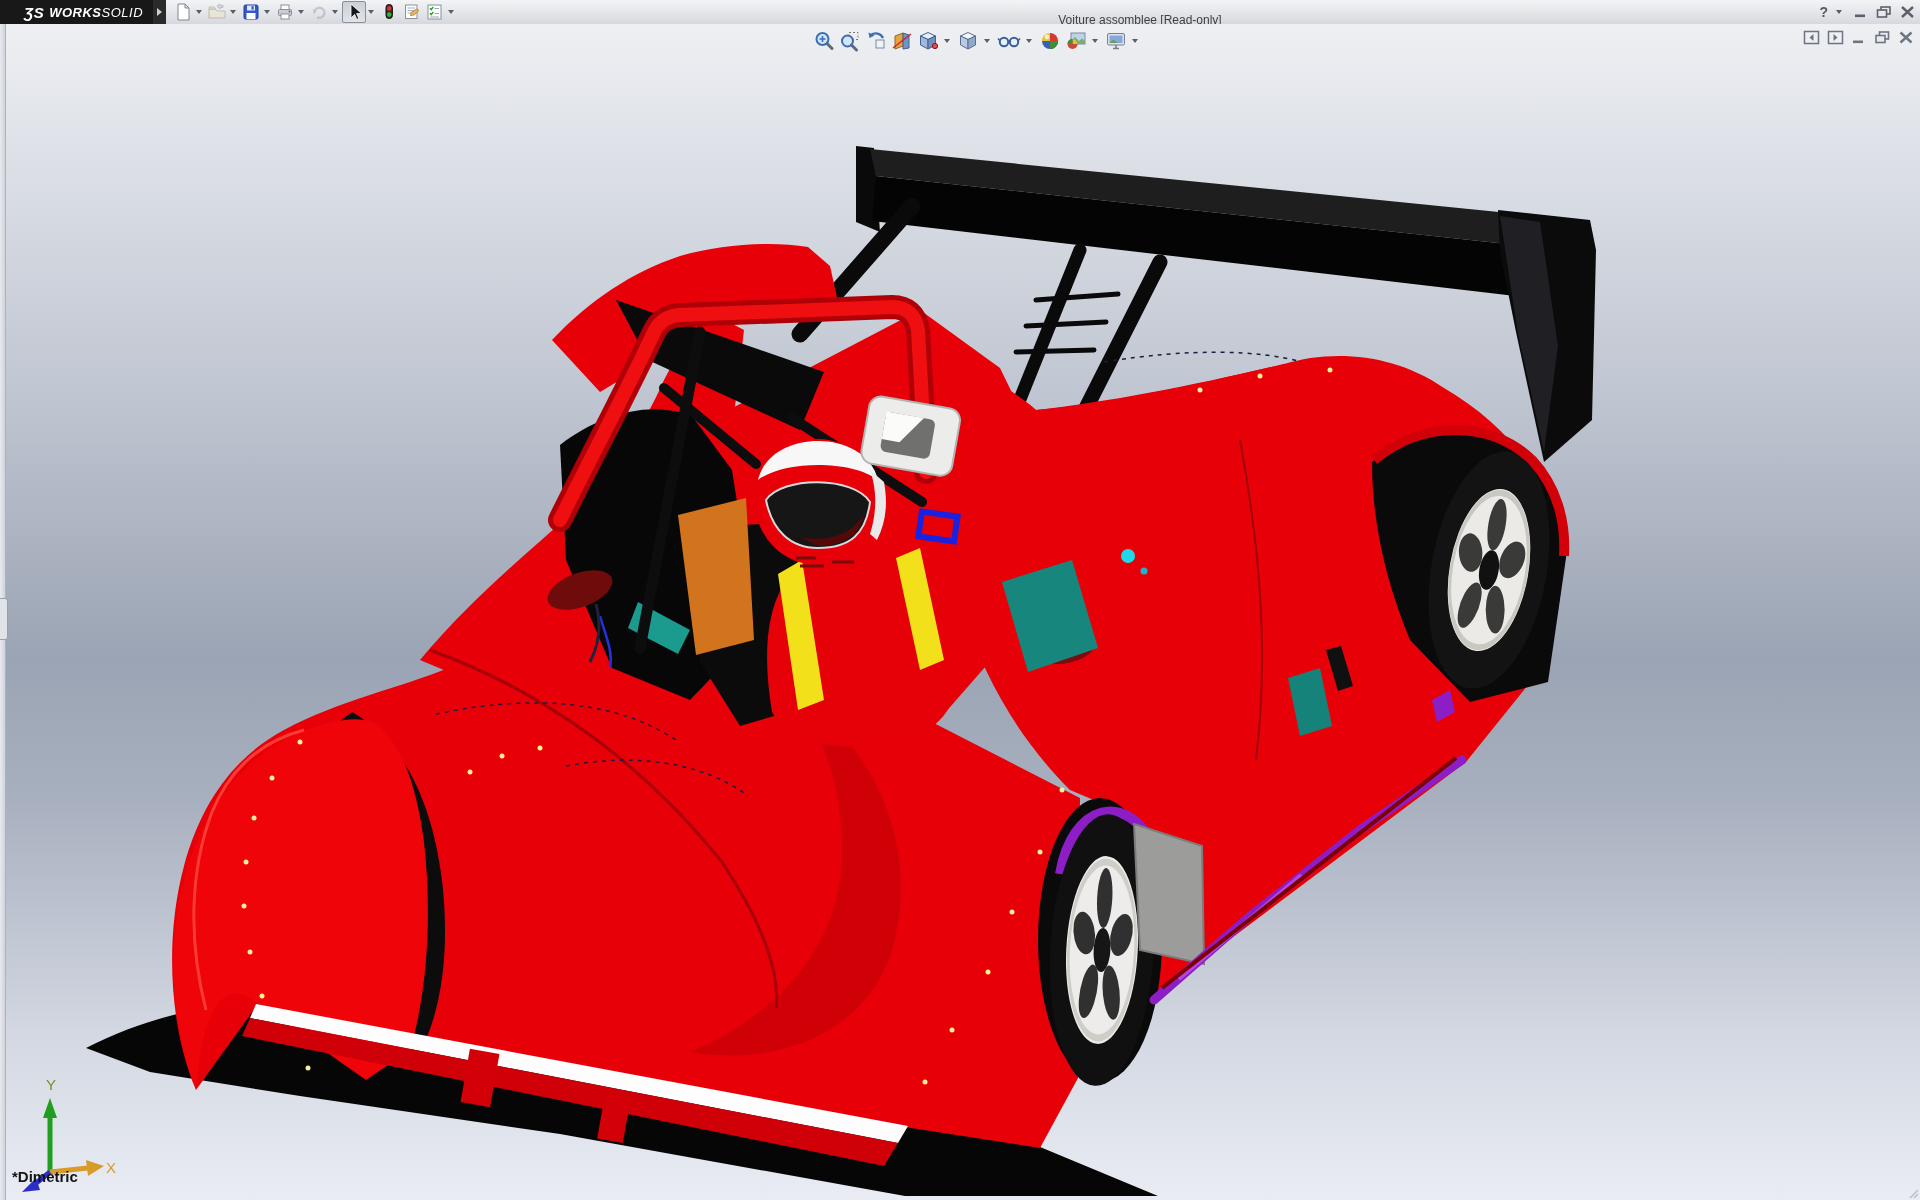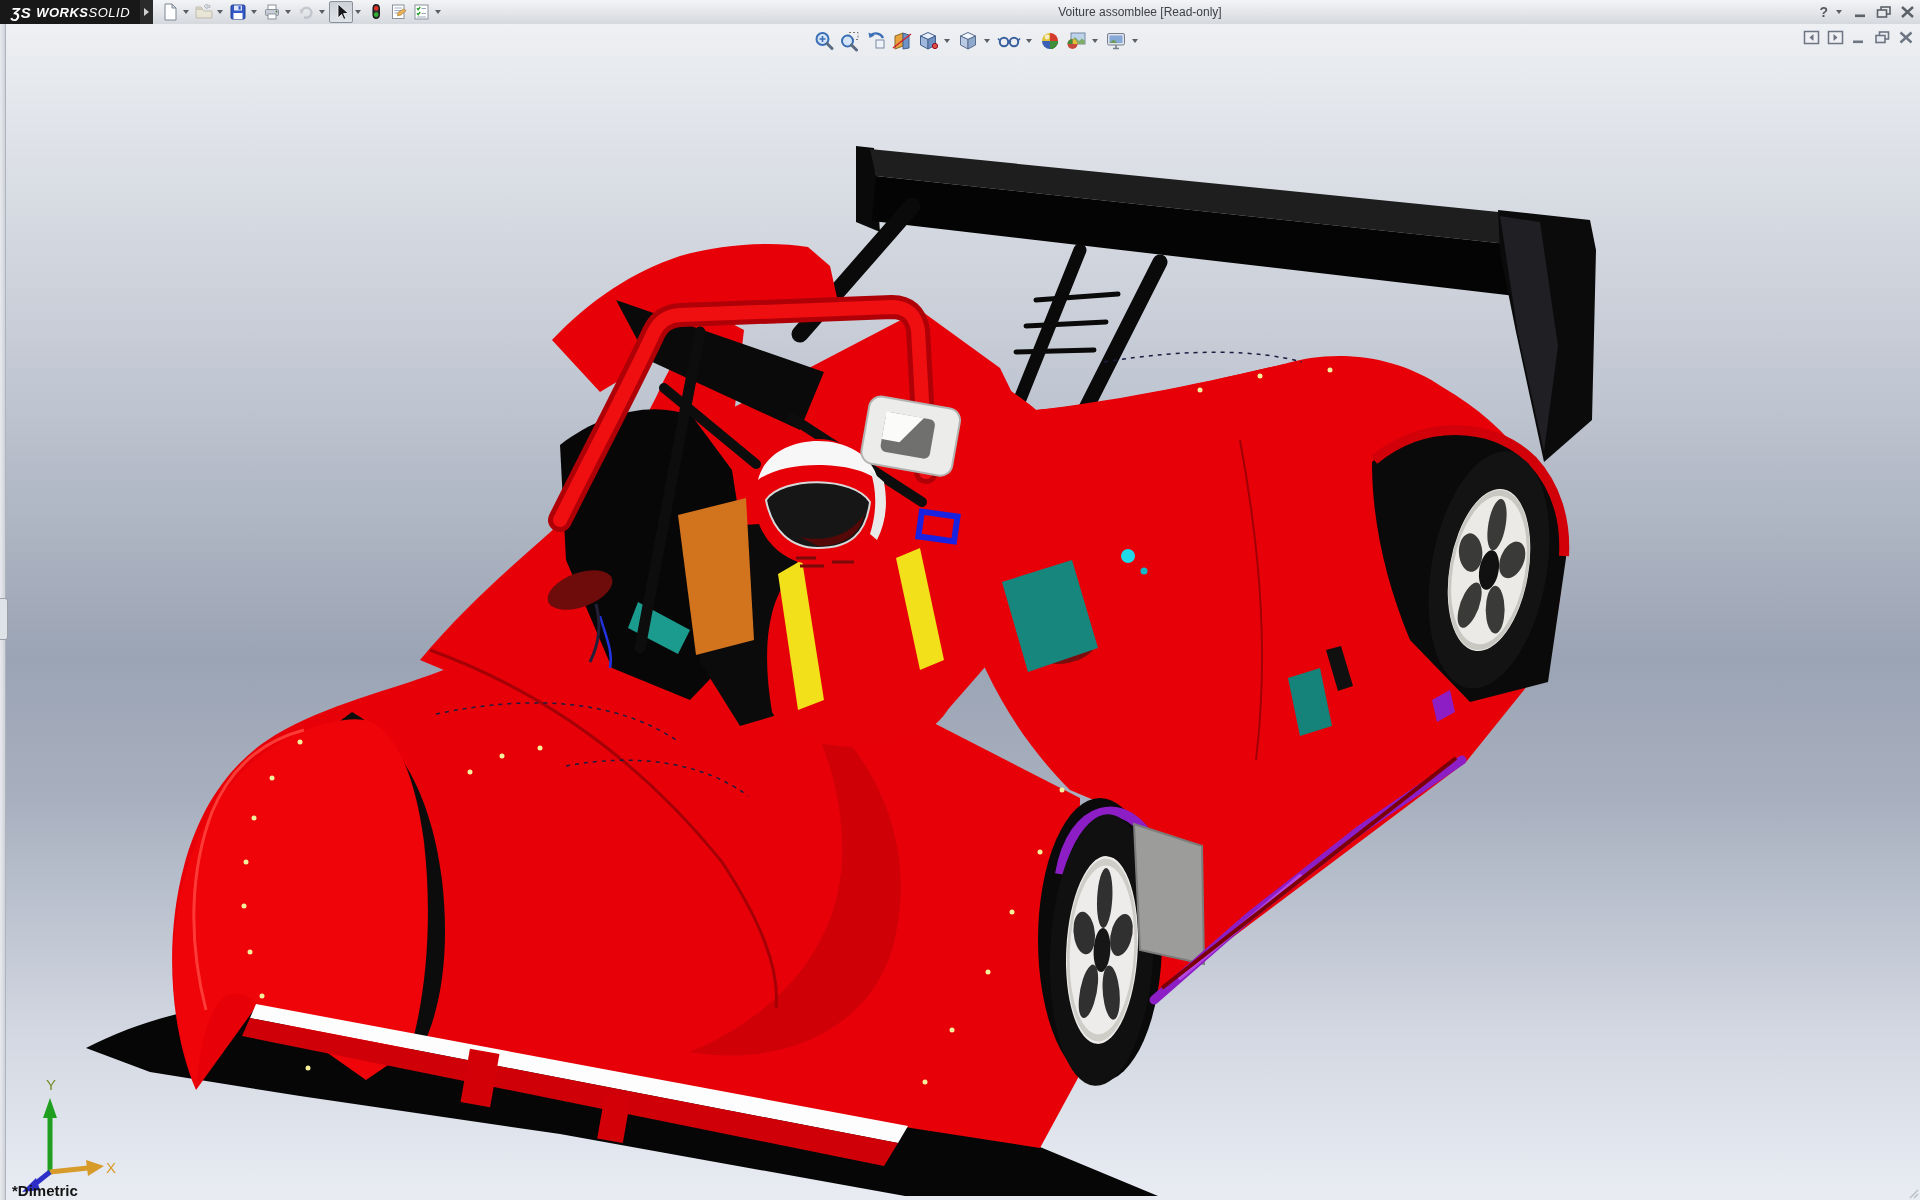--- a/index.html
+++ b/index.html
@@ -4,33 +4,33 @@
 <style>
   html,body{margin:0;padding:0;width:1920px;height:1200px;overflow:hidden;
     font-family:"Liberation Sans",sans-serif;background:#d6d9de;}
   #app{position:relative;width:1920px;height:1200px;}
 
   
   #titlebar{position:absolute;left:0;top:0;width:1920px;height:24px;
     background:linear-gradient(180deg,#f3f4f6 0%,#e3e5e9 55%,#d5d8dd 100%);
     border-bottom:1px solid #b7bac0;display:flex;align-items:center;}
   #logo{height:24px;background:#181818;color:#fff;display:flex;align-items:center;
-    padding:0 10px 0 11px;font-style:italic;font-size:13px;letter-spacing:.5px;}
+    padding:0 10px 0 24px;font-style:italic;font-size:13px;letter-spacing:.5px;}
   #logo .mark{font-weight:bold;font-size:15px;margin-right:5px;}
   #logo .solid{font-weight:bold;}
   #logo .works{font-weight:normal;}
   #flyout{width:13px;height:24px;background:#2a2a2a;display:flex;align-items:center;justify-content:center;}
   #flyout i{width:0;height:0;border-left:5px solid #cfcfcf;border-top:4px solid transparent;border-bottom:4px solid transparent;}
   .tb-group{display:flex;align-items:center;margin-left:6px;}
   .tb-btn{display:flex;align-items:center;padding:1px 1px;border:1px solid transparent;border-radius:2px;}
   .tb-btn.pressed{background:linear-gradient(180deg,#ccd1d8,#dfe3e8);border:1px solid #8a9099;}
   .tb-btn.disabled{opacity:.55;}
   .caret{width:0;height:0;border-left:3.5px solid transparent;border-right:3.5px solid transparent;
     border-top:4px solid #5a5f66;margin:0 4px 0 2px;}
-  #title-text{position:absolute;left:1010px;top:0;width:260px;height:24px;line-height:24px;
+  #title-text{position:absolute;left:1010px;top:8px;width:260px;height:24px;line-height:24px;
     font-size:12px;color:#3c3f44;text-align:center;white-space:nowrap;}
   #win-controls{position:absolute;right:4px;top:0;height:24px;display:flex;align-items:center;gap:6px;}
   #help-q{font-size:14px;font-weight:bold;color:#55595f;line-height:24px;}
 
   
   #viewport{position:absolute;left:0;top:24px;width:1920px;height:1176px;overflow:hidden;
     background:linear-gradient(180deg,#eef0f3 0%,#e0e3e9 9%,#c2c8d3 30%,#9ba4b4 54%,#a8b0bf 66%,#d3d8e2 86%,#e9ecf3 100%);}
   #scene{position:absolute;left:0;top:-24px;width:1920px;height:1200px;}
 
   
@@ -38,21 +38,21 @@
   .hu-btn{display:flex;align-items:center;padding:1px;}
   
   #doc-controls{position:absolute;right:6px;top:6px;display:flex;align-items:center;gap:7px;}
 
   
   #left-split{position:absolute;left:0;top:0;width:5px;height:1176px;
     background:linear-gradient(90deg,#e8eaee,#cfd3da);border-right:1px solid #aeb3bb;}
   #split-grip{position:absolute;left:0;top:574px;width:7px;height:40px;background:#dfe2e7;
     border:1px solid #9aa0a8;border-left:none;border-radius:0 3px 3px 0;}
 
-  #view-label{position:absolute;left:12px;top:1144px;font-size:15px;font-weight:700;color:#141414;margin-top:14px;}
+  #view-label{position:absolute;left:12px;top:1144px;font-size:15px;font-weight:700;color:#141414;}
   #triad{position:absolute;left:10px;top:1052px;}
 
   #resize-grip{position:absolute;right:1px;bottom:1px;width:12px;height:12px;opacity:.6;}
 </style>
 </head>
 <body>
 
 <div id="app">
 
   <div id="titlebar">

